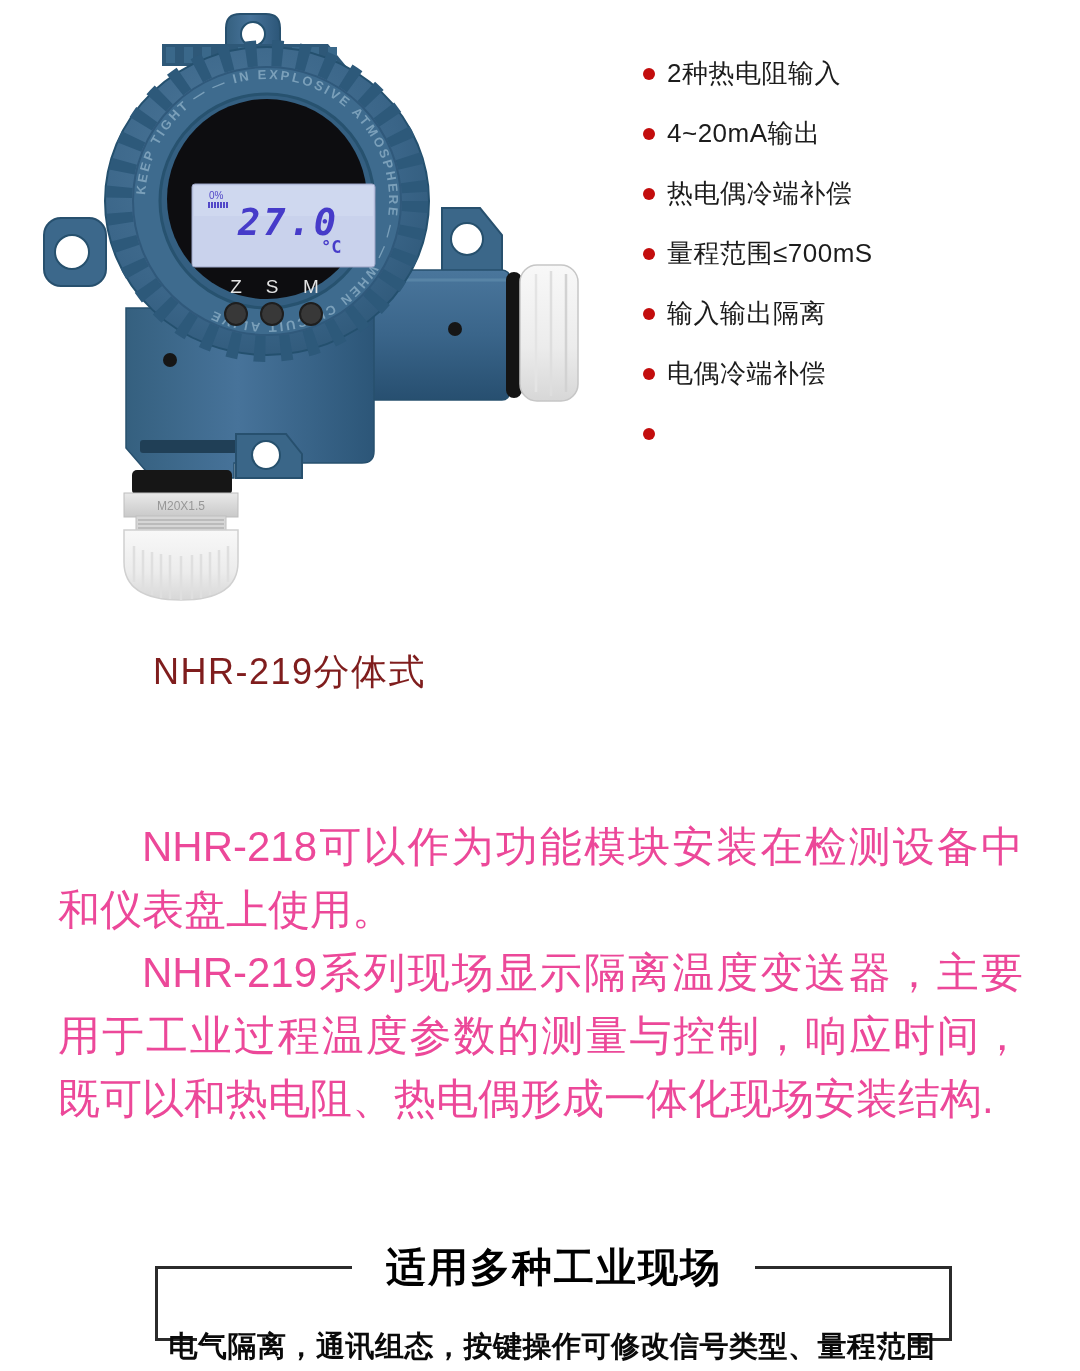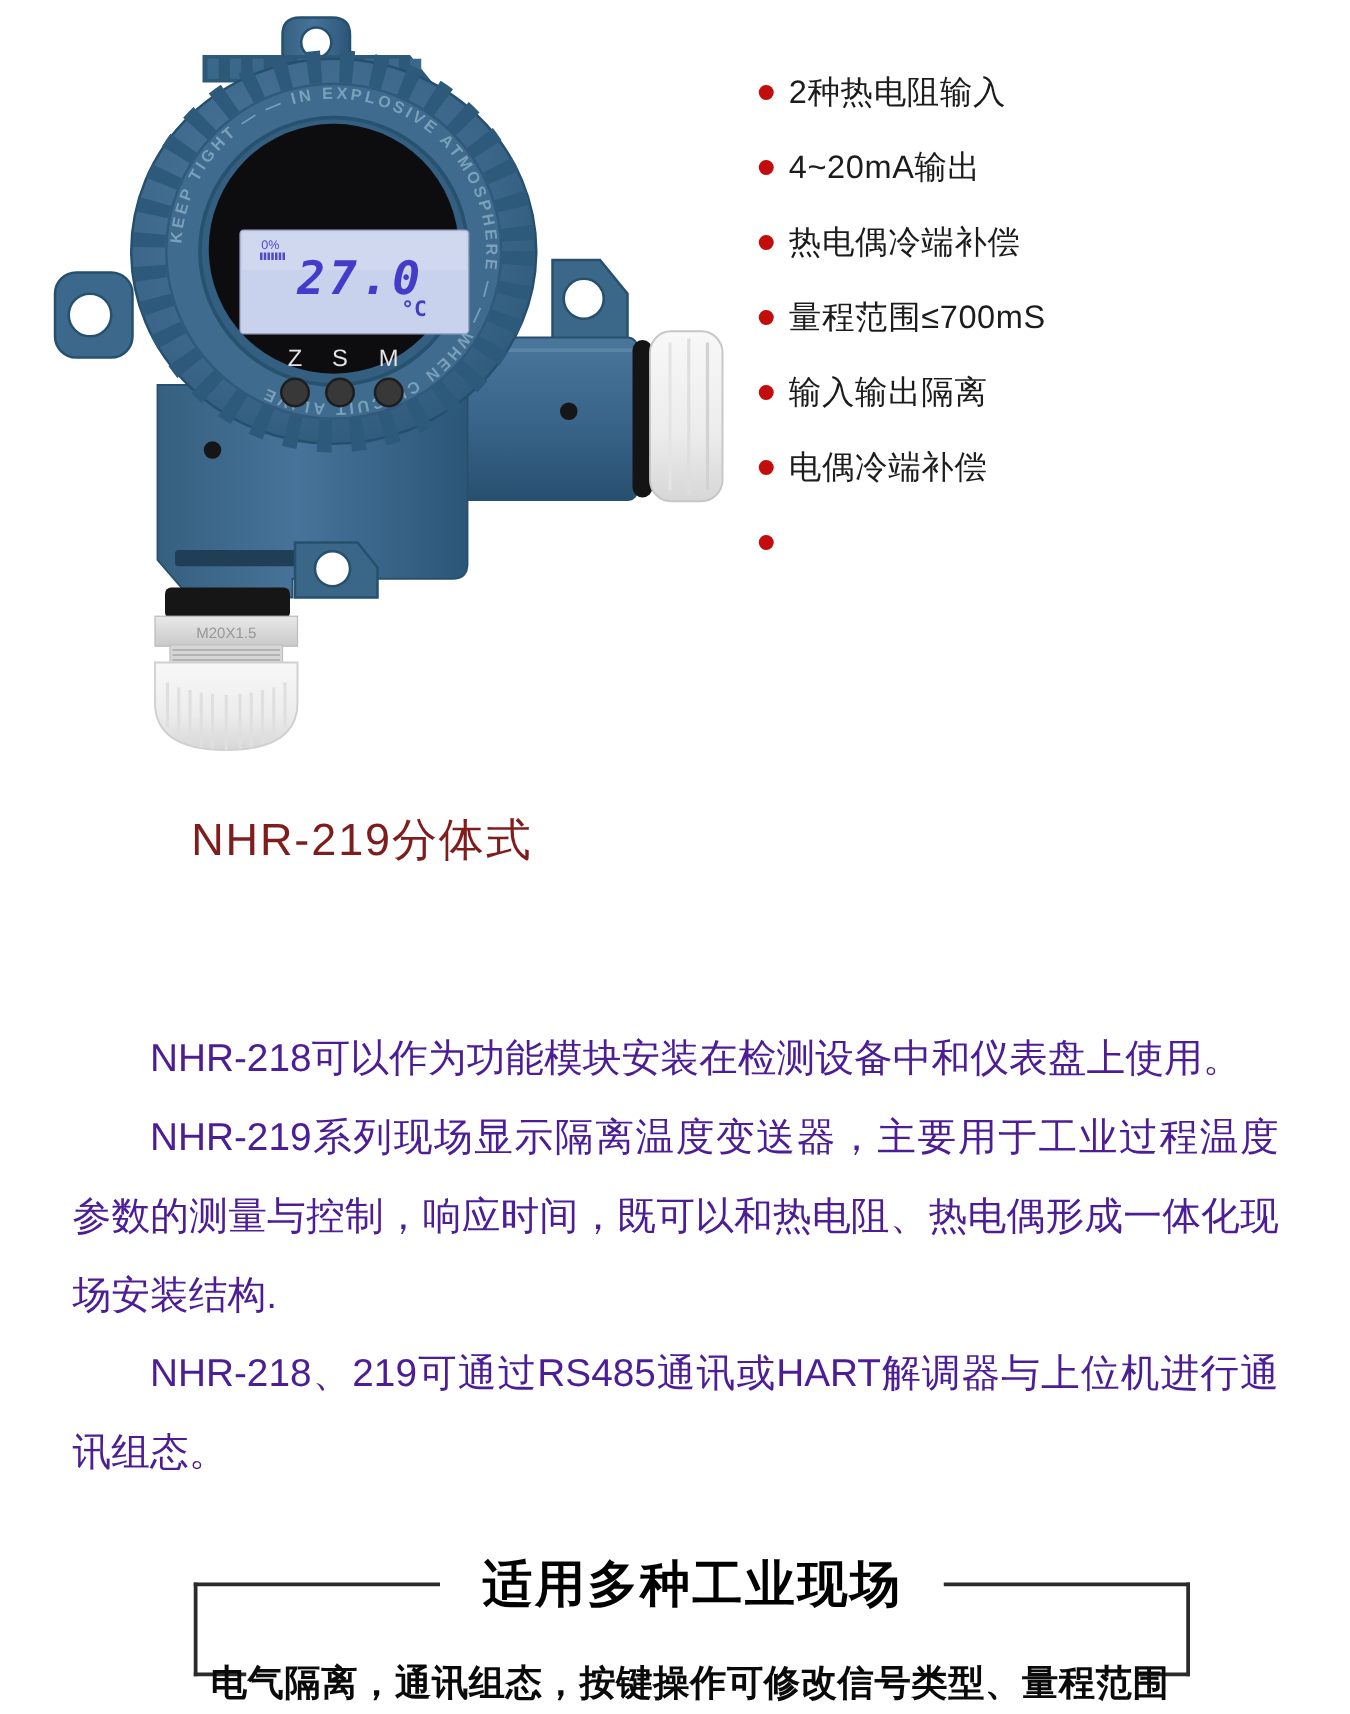--- a/index.html
+++ b/index.html
@@ -7,21 +7,21 @@
     position:relative;
     width:1080px;height:1371px;
     background:#ffffff;
     font-family:"Liberation Sans", sans-serif;
     overflow:hidden;
   }
   
   .photo-wrap{position:absolute;left:30px;top:8px;width:560px;height:620px;}
   
   .features{
-    position:absolute;left:607px;top:60px;margin:0;padding:0;list-style:none;
+    position:absolute;left:643px;top:60px;margin:0;padding:0;list-style:none;
     width:430px;
   }
   .features li{
     display:flex;align-items:flex-start;
     margin-bottom:34px;
     font-size:26px;line-height:26px;color:#1c1c1c;
     letter-spacing:0.5px;white-space:nowrap;
   }
   .features .dot{
     flex:0 0 auto;width:12px;height:12px;border-radius:50%;
@@ -29,21 +29,21 @@
   }
   
   .caption{
     position:absolute;left:153px;top:652px;
     font-size:36px;line-height:40px;color:#7f1d1d;letter-spacing:1.5px;
     white-space:nowrap;
   }
   
   .desc{
     position:absolute;left:58px;top:815px;width:965px;
-    font-size:31px;line-height:63px;color:#4c1d95;
+    font-size:42px;line-height:63px;color:#ec4899;
     text-align:justify;
   }
   .desc p{margin:0;text-indent:2em;}
   
   .banner-title{
     position:absolute;left:0;top:1240px;width:1080px;
     text-align:center;transform:translateX(14px);
     font-size:40px;font-weight:bold;color:#000;letter-spacing:2px;
     white-space:nowrap;
   }
@@ -228,21 +228,20 @@
     <li>
         <span class="dot"></span>
       </li>
   </ul>
 
   <div class="caption">NHR-219分体式</div>
 
   <div class="desc">
     <p>NHR-218可以作为功能模块安装在检测设备中和仪表盘上使用。</p>
     <p>NHR-219系列现场显示隔离温度变送器，主要用于工业过程温度参数的测量与控制，响应时间，既可以和热电阻、热电偶形成一体化现场安装结构.</p>
-    <p>NHR-218、219可通过RS485通讯或HART解调器与上位机进行通讯组态。</p>
   </div>
 
   <div>
     <div class="bline bl-h"></div>
     <div class="bline bl-v"></div>
     <div class="bline bl-t"></div>
     <div class="bline br-h"></div>
     <div class="bline br-v"></div>
     <div class="bline br-t"></div>
     <div class="banner-title">适用多种工业现场</div>

